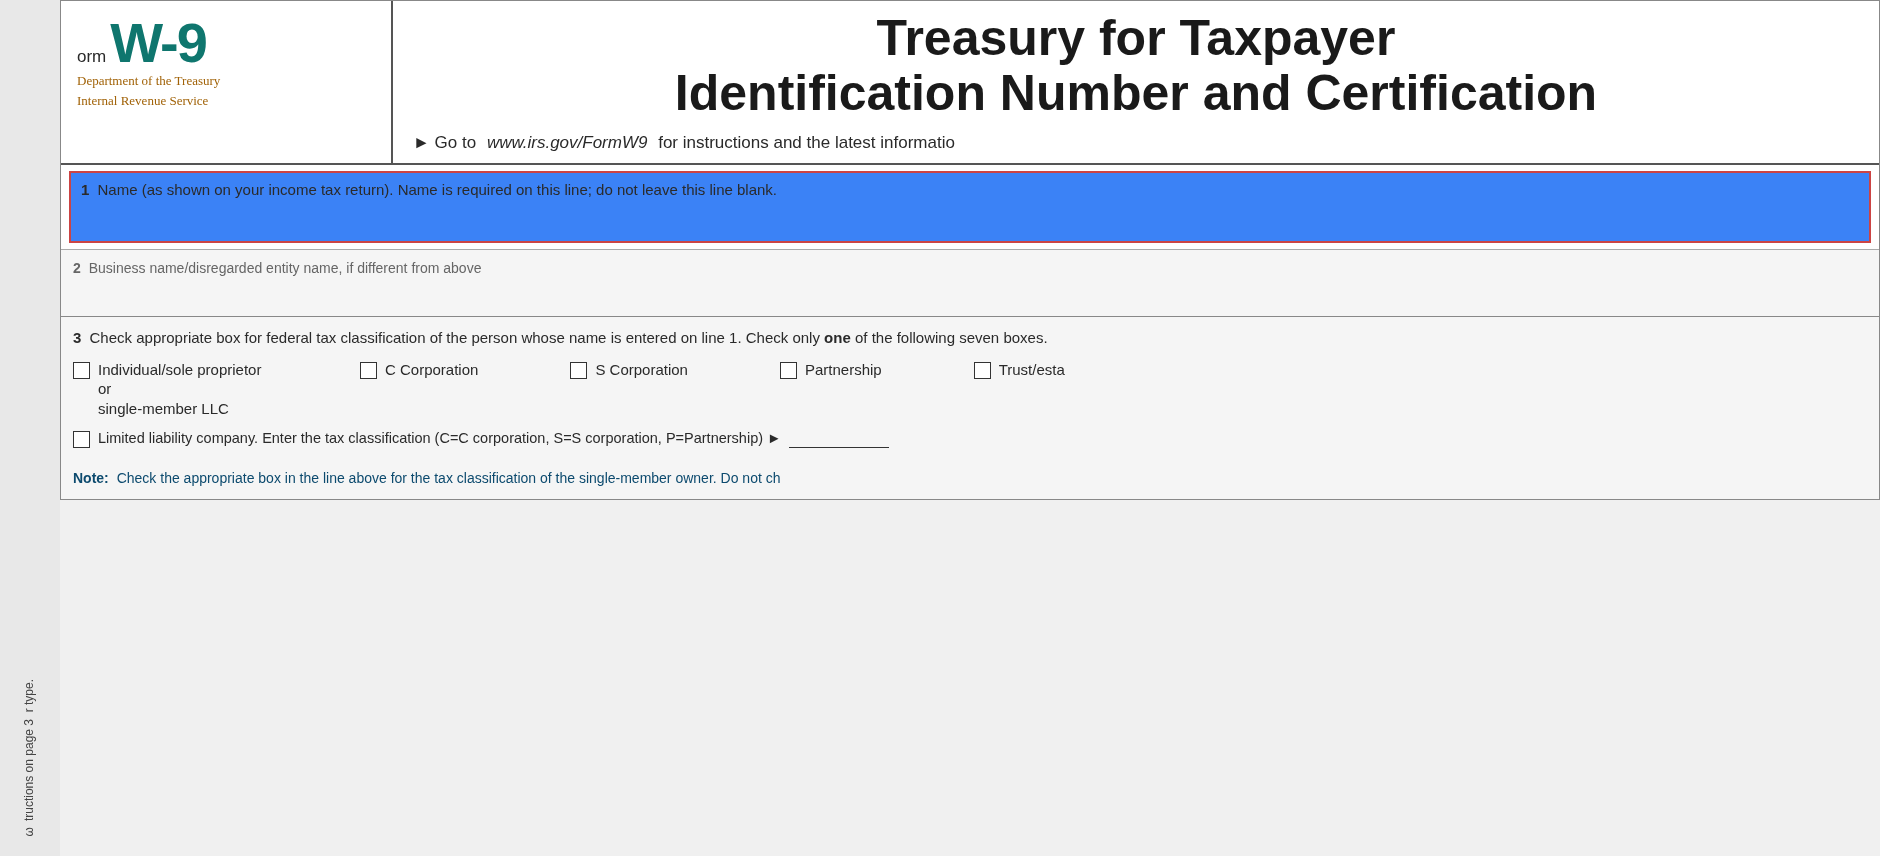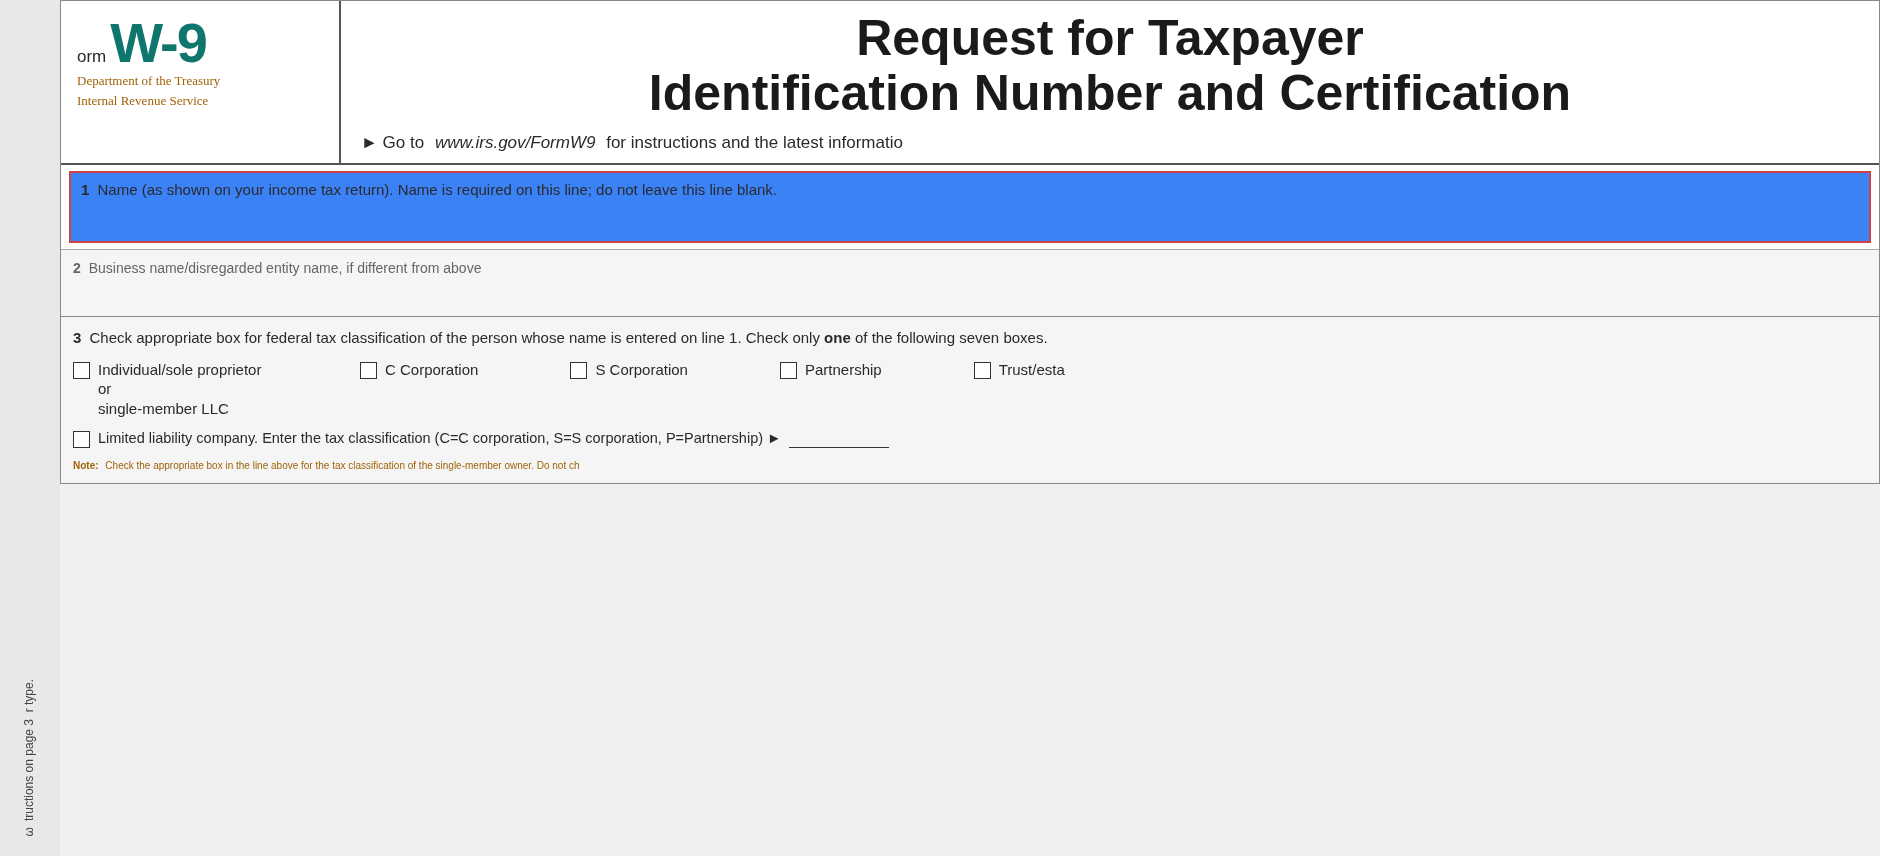--- a/index.html
+++ b/index.html
@@ -48,21 +48,21 @@
       margin: 0;
     }
 
     .header-section {
       display: flex;
       border-bottom: 2px solid #555;
       background: #fff;
     }
 
     .header-left {
-      width: 280px;
+      width: 332px;
       padding: 14px 16px;
       border-right: 2px solid #555;
       flex-shrink: 0;
     }
 
     .header-right {
       flex: 1;
       padding: 10px 20px;
       text-align: center;
     }
@@ -150,21 +150,21 @@
             <span style="font-size:17px; color:#2a2a2a;">orm</span>
             <span style="font-size:56px; font-weight:700; color:#0f766e; line-height:1; letter-spacing:-2px;">W-9</span>
           </div>
           <div style="font-size:13px; color:#a16207; line-height:1.5;font-family:Liberation Serif, serif;">
             <div>Department of the Treasury</div>
             <div>Internal Revenue Service</div>
           </div>
         </div>
 
         <div class="header-right">
-          <div style="font-size:50px; font-weight:700; color:#1a1a1a; line-height:1.1;">Request for Taxpayer</div>
+          <div style="font-size:50px; font-weight:700; color:#1a1a1a; line-height:1.1;">Treasury for Taxpayer</div>
           <div style="font-size:50px; font-weight:700; color:#1a1a1a; line-height:1.1;">Identification Number and Certification</div>
           <div style="font-size:17px; color:#2a2a2a; margin-top:12px; text-align:left;">
             <span>► Go to</span>
             <em style="margin-left:6px; margin-right:6px;">www.irs.gov/FormW9</em>
             <span>for instructions and the latest informatio</span>
           </div>
         </div>
       </div>
 
       <div class="form-body-area">
@@ -227,21 +227,21 @@
           </div>
 
           <div style="display:flex; align-items:flex-end; gap:8px; margin-top:4px;">
             <div class="cb-box" style="margin-top:2px;"></div>
             <div style="font-size:14.5px; color:#2a2a2a; line-height:1.4;">
               <span>Limited liability company. Enter the tax classification (C=C corporation, S=S corporation, P=Partnership) ►</span>
               <span style="display:inline-block; width:100px; border-bottom:1px solid #333; vertical-align:bottom; margin-left:4px;"></span>
             </div>
           </div>
 
-          <div style="font-size:10px; color:#a16207; line-height:1.5; margin-top:10px;">
+          <div style="font-size:14px; color:#0c4a6e; line-height:1.5; margin-top:20px;">
             <strong>Note:</strong>
             <span style="margin-left:4px;">Check the appropriate box in the line above for the tax classification of the single-member owner.  Do not ch</span>
           </div>
 
         </div>
 
       </div>
     </div>
   </div>
 

